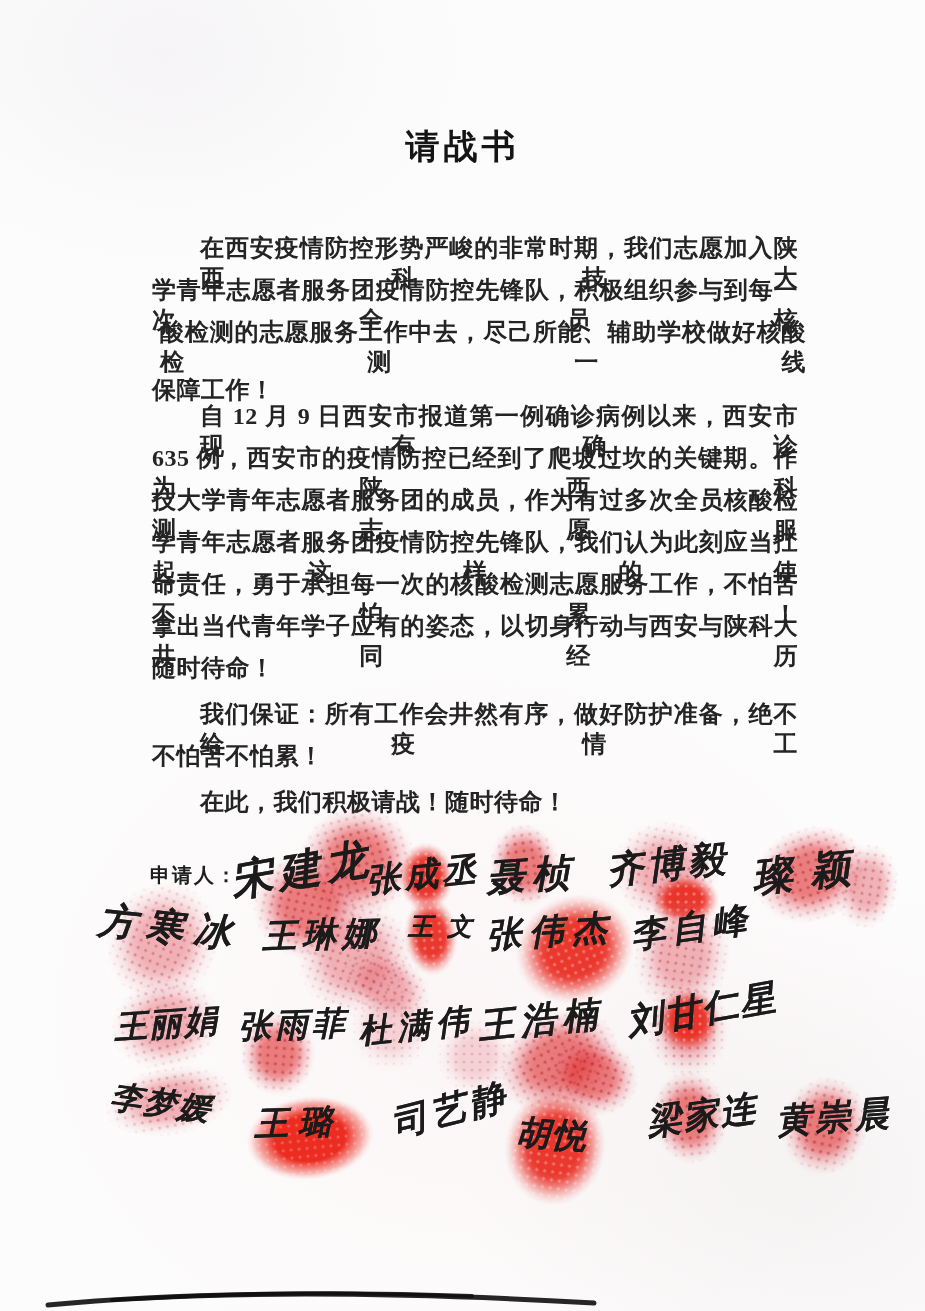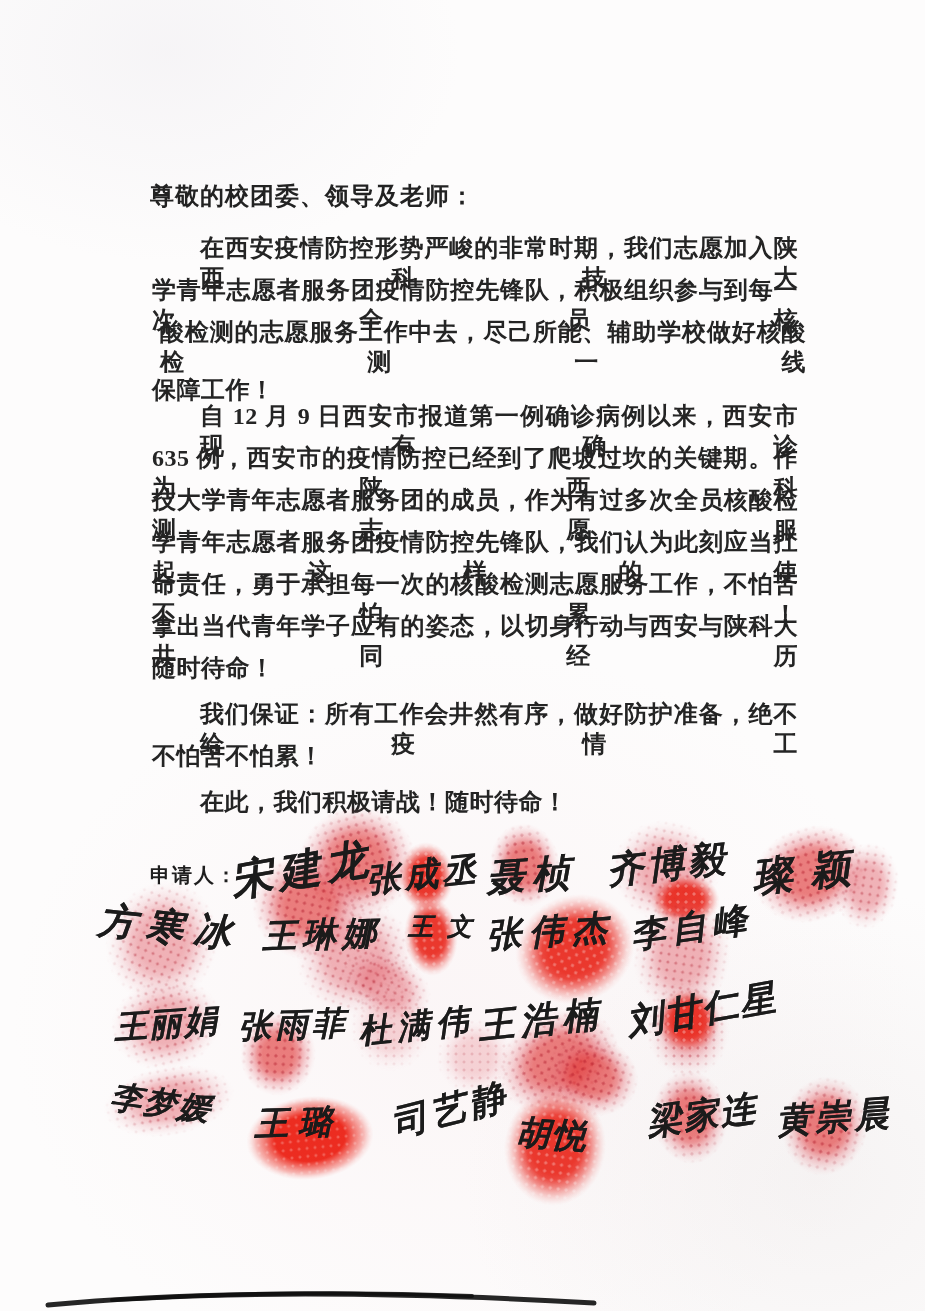--- a/index.html
+++ b/index.html
@@ -58,21 +58,21 @@
     position:absolute;z-index:3;white-space:nowrap;color:#1b1b1b;
     font-family:"DejaVu Sans", sans-serif;font-style:italic;font-weight:600;
     text-shadow:0 0 .6px rgba(20,20,20,.8);
   }
   .page-edge{position:absolute;left:42px;top:1284px;z-index:4;}
 </style>
 </head>
 <body>
 
 <div id="page">
-  <div class="salutation">尊敬的校团委、领导及老师：</div>
+  <div class="doc-title">请战书</div>
 
   <div id="body-lines">
       <div class="body-line indent justify" style="top: 233px;">在西安疫情防控形势严峻的非常时期，我们志愿加入陕西科技大</div>
       <div class="body-line justify" style="top: 275px;">学青年志愿者服务团疫情防控先锋队，积极组织参与到每一次全员核</div>
       <div class="body-line justify" style="top: 317px; margin-left: 8px;">酸检测的志愿服务工作中去，尽己所能、辅助学校做好核酸检测一线</div>
       <div class="body-line" style="top: 375px;">保障工作！</div>
       <div class="body-line indent justify" style="top: 401px;">自 12 月 9 日西安市报道第一例确诊病例以来，西安市现有确诊</div>
       <div class="body-line justify" style="top: 443px;">635 例，西安市的疫情防控已经到了爬坡过坎的关键期。作为陕西科</div>
       <div class="body-line justify" style="top: 485px;">技大学青年志愿者服务团的成员，作为有过多次全员核酸检测志愿服</div>
       <div class="body-line justify" style="top: 527px;">学青年志愿者服务团疫情防控先锋队，我们认为此刻应当扛起这样的使</div>

